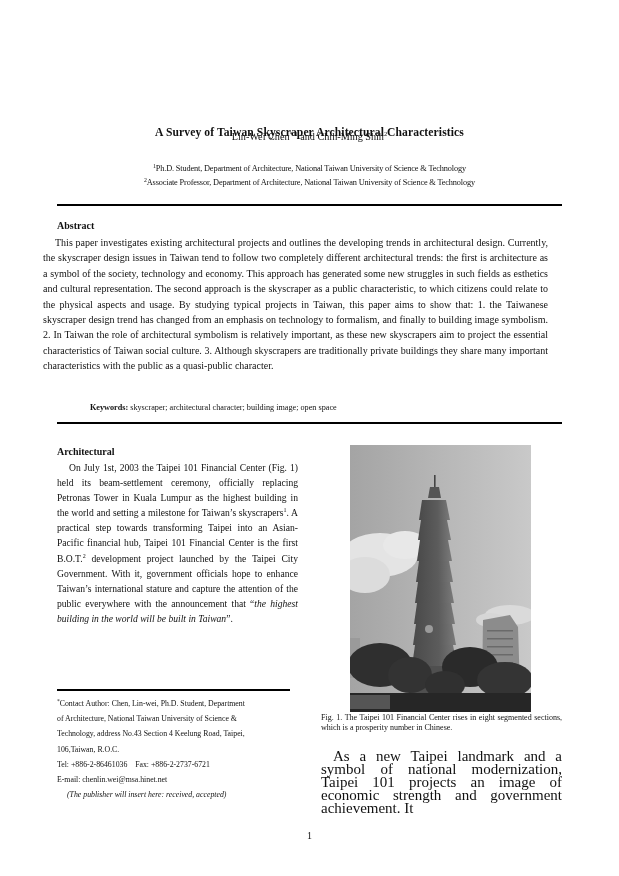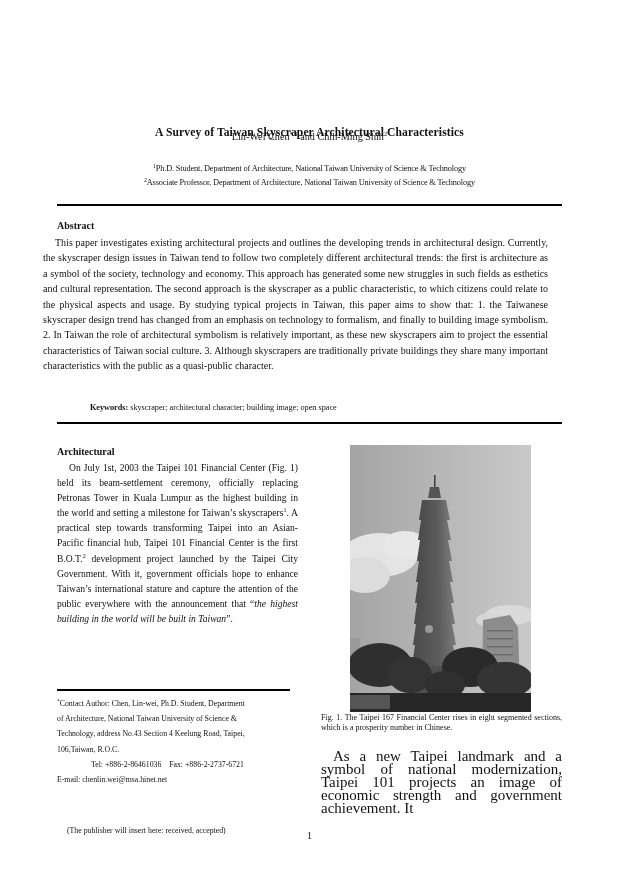--- a/index.html
+++ b/index.html
@@ -32,21 +32,21 @@
     left: 57px; width: 241px; top: 460px; font-size: 9.6px; line-height: 15.1px;
     text-align: justify; text-indent: 12px;
   }
   .col-left sup { font-size: 6px; vertical-align: 4px; line-height: 0; }
   .col-left i { font-style: italic; }
   .fn-rule { left: 57px; top: 689px; width: 233px; height: 2px; background: #000; }
   .footnote {
     left: 57px; width: 240px; top: 696px; font-size: 7.8px; line-height: 15.2px;
   }
   .footnote sup { font-size: 5.5px; vertical-align: 3px; line-height: 0; }
-  .footnote .pub { padding-left: 10px; margin-top: 36px; }
+  .footnote .pub { font-style: italic; padding-left: 10px; }
   .figure { left: 350px; top: 445px; width: 181px; height: 267px; background: #b5b5b5; overflow: hidden; }
   .caption {
     left: 321px; width: 241px; top: 713px; font-size: 8px; line-height: 10px;
     text-align: justify;
   }
   .col-right {
     left: 321px; width: 241px; top: 750px; font-size: 15px; line-height: 13px;
     text-align: justify; text-indent: 12px;
   }
   .page-num { left: 0; width: 619px; top: 830px; text-align: center; font-size: 10px; }
@@ -80,21 +80,21 @@
 
 <div class="abs h-section" style="left:57px; top:446px;">Architectural</div>
 <div class="abs col-left"><span>On July 1st, 2003 the Taipei 101 Financial Center (Fig. 1) held its beam-settlement ceremony, officially replacing Petronas Tower in Kuala Lumpur as the highest building in the world and setting a milestone for Taiwan’s skyscrapers</span><sup>1</sup><span>. A practical step towards transforming Taipei into an Asian-Pacific financial hub, Taipei 101 Financial Center is the first B.O.T.</span><sup>2</sup><span> development project launched by the Taipei City Government. With it, government officials hope to enhance Taiwan’s international stature and capture the attention of the public everywhere with the announcement that “</span><i>the highest building in the world will be built in Taiwan</i><span>”.</span></div>
 
 <div class="abs fn-rule"></div>
 <div class="abs footnote">
   <div><sup>*</sup><span>Contact Author: Chen, Lin-wei, Ph.D. Student, Department</span></div>
   <div>of Architecture, National Taiwan University of Science &amp;</div>
   <div>Technology, address No.43 Section 4 Keelung Road, Taipei,</div>
   <div>106,Taiwan, R.O.C.</div>
-  <div style="white-space:pre;margin-left:34px;">Tel: +886-2-86461036    Fax: +886-2-2737-6721</div>
+  <div style="white-space:pre;">Tel: +886-2-86461036    Fax: +886-2-2737-6721</div>
   <div>E-mail: chenlin.wei@msa.hinet.net</div>
   <div class="pub">(The publisher will insert here: received, accepted)</div>
 </div>
 
 <div class="abs figure">
   <svg width="181" height="267" viewBox="0 0 181 267" xmlns="http://www.w3.org/2000/svg">
     <defs>
       <linearGradient id="sky" x1="0" y1="0" x2="1" y2="0">
         <stop offset="0" stop-color="#a4a4a4"></stop>
         <stop offset="1" stop-color="#c9c9c9"></stop>
@@ -143,17 +143,17 @@
     <ellipse cx="60" cy="230" rx="22" ry="18" fill="#333"></ellipse>
     <ellipse cx="120" cy="222" rx="28" ry="20" fill="#2a2a2a"></ellipse>
     <ellipse cx="155" cy="235" rx="28" ry="18" fill="#343434"></ellipse>
     <ellipse cx="95" cy="240" rx="20" ry="14" fill="#303030"></ellipse>
 
     <rect x="0" y="248" width="181" height="19" fill="#262626"></rect>
     <rect x="0" y="250" width="40" height="14" fill="#555"></rect>
   </svg>
 </div>
 
-<div class="abs caption">Fig. 1. The Taipei 167 Financial Center rises in eight segmented sections, which is a prosperity number in Chinese.</div>
+<div class="abs caption">Fig. 1. The Taipei 101 Financial Center rises in eight segmented sections, which is a prosperity number in Chinese.</div>
 
 <div class="abs col-right">As a new Taipei landmark and a symbol of national modernization, Taipei 101 projects an image of economic strength and government achievement. It</div>
 
 <div class="abs page-num">1</div>
 
 </body></html>

